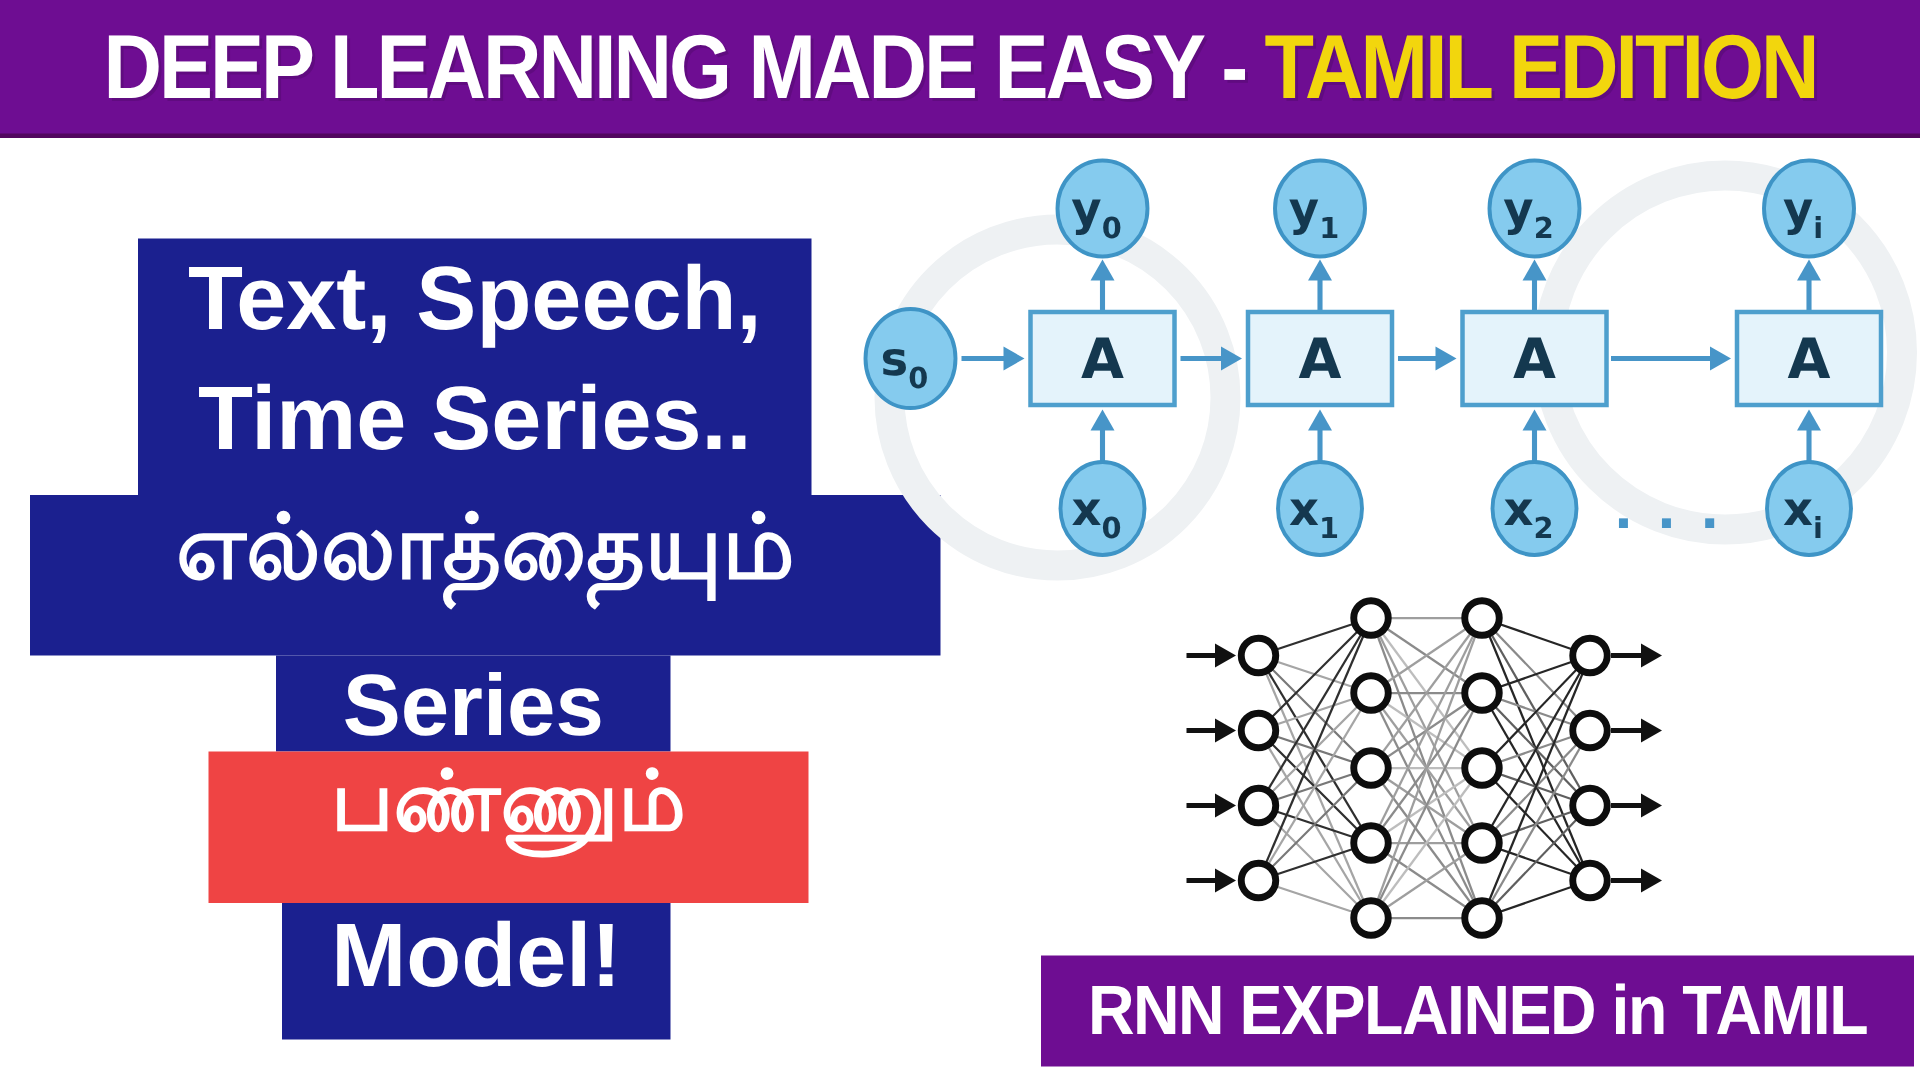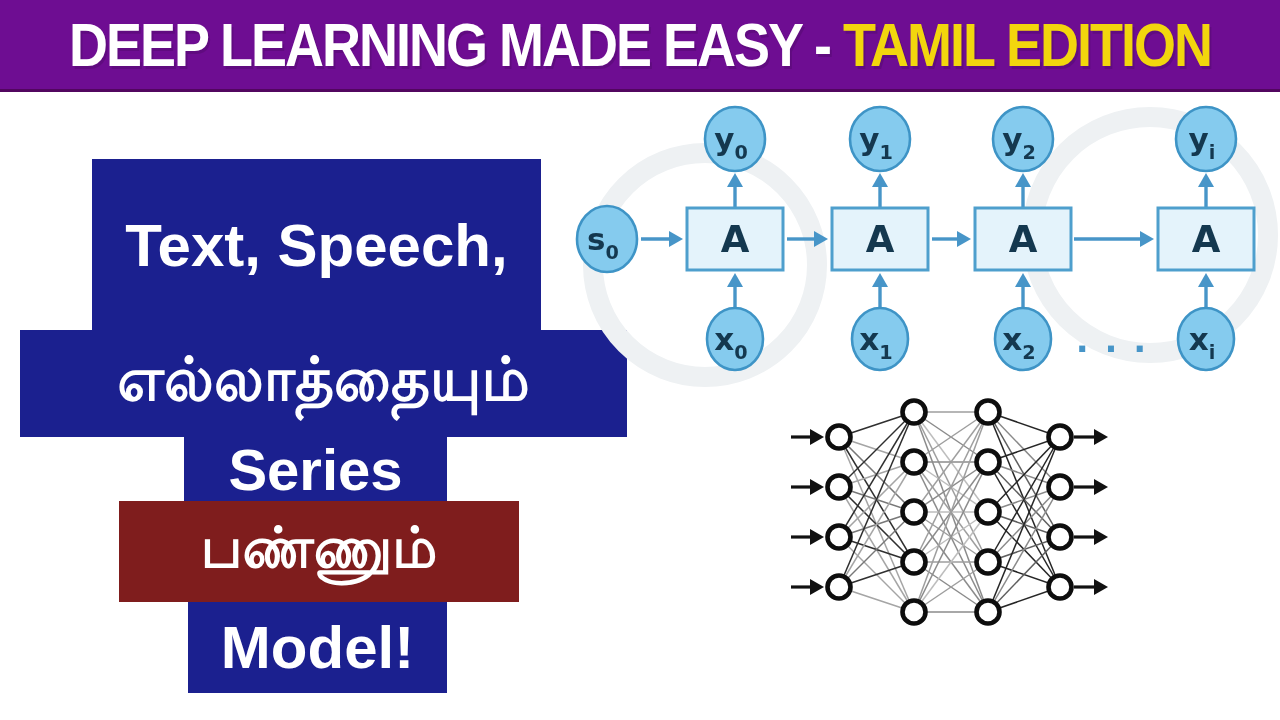--- a/index.html
+++ b/index.html
@@ -6,21 +6,21 @@
   .canvas{position:relative;width:1280px;height:720px;background:#ffffff;overflow:hidden;
           font-family:"Liberation Sans","DejaVu Sans",sans-serif;}
   
   .header{position:absolute;left:0;top:0;width:1280px;height:92px;background:#6E0D92;
           display:flex;align-items:center;justify-content:center;border-bottom:3px solid #52065f;box-sizing:border-box;}
   .header-title{font-size:54px;font-weight:700;letter-spacing:-2px;color:#ffffff;white-space:pre;
                 transform:scaleY(1.12);text-shadow:2px 2px 0 rgba(0,0,0,0.12);}
   .header-title .accent{color:#F2D60D;}
   
   .tbox{position:absolute;background:#1B208F;color:#fff;font-weight:700;
-        display:flex;flex-direction:column;align-items:center;justify-content:center;text-align:center;}
+        display:flex;flex-direction:column;align-items:center;text-align:center;}
   .box1{left:92px;top:159px;width:449px;height:173px;font-size:60px;line-height:80px;}
   .box2{left:20px;top:330px;width:607px;height:107px;font-size:60px;}
   .box3{left:184px;top:437px;width:263px;height:64px;font-size:58px;}
   .box4{left:119px;top:501px;width:400px;height:101px;font-size:56px;}
   .box5{left:188px;top:602px;width:259px;height:91px;font-size:60px;}
   
   .rnn{position:absolute;left:570px;top:92px;width:710px;height:300px;}
   .nn{position:absolute;left:680px;top:380px;width:500px;height:260px;}
   .rnn svg,.nn svg{display:block;width:100%;height:100%;}
   
@@ -32,28 +32,29 @@
 <body>
 
 <div class="canvas">
 
   <div class="header" style="background: rgb(110, 13, 146);">
     <div class="header-title" style="color: rgb(255, 255, 255);"><span>DEEP LEARNING MADE EASY - </span><span class="accent" style="color: rgb(242, 214, 13);">TAMIL EDITION</span></div>
   </div>
 
   <div class="tbox box1" style="background: rgb(27, 32, 143); color: rgb(255, 255, 255);">
     <div>Text, Speech,</div>
+    <div>Time Series..</div>
   </div>
   <div class="tbox box2" style="background: rgb(27, 32, 143); color: rgb(255, 255, 255);">
     <div>எல்லாத்தையும்</div>
   </div>
   <div class="tbox box3" style="background: rgb(27, 32, 143); color: rgb(255, 255, 255);">
     <div>Series</div>
   </div>
-  <div class="tbox box4" style="background: #7f1d1d; color: rgb(255, 255, 255);">
+  <div class="tbox box4" style="background: #ef4444; color: rgb(255, 255, 255); margin-left: 20px;">
     <div>பண்ணும்</div>
   </div>
   <div class="tbox box5" style="background: rgb(27, 32, 143); color: rgb(255, 255, 255);">
     <div>Model!</div>
   </div>
 
   <div class="rnn" id="rnn-diagram">
       <svg viewBox="570 92 710 300">
         <circle cx="705" cy="265" r="112" fill="none" stroke="#EEF1F3" stroke-width="20"></circle>
         <circle cx="1150" cy="235" r="118" fill="none" stroke="#EEF1F3" stroke-width="20"></circle>
@@ -207,14 +208,17 @@
         <circle cx="988" cy="512" r="11.5" fill="#FFFFFF" stroke="#0D0D0D" stroke-width="4.6"></circle>
         <circle cx="988" cy="562" r="11.5" fill="#FFFFFF" stroke="#0D0D0D" stroke-width="4.6"></circle>
         <circle cx="988" cy="612" r="11.5" fill="#FFFFFF" stroke="#0D0D0D" stroke-width="4.6"></circle>
         <circle cx="1060" cy="437" r="11.5" fill="#FFFFFF" stroke="#0D0D0D" stroke-width="4.6"></circle>
         <circle cx="1060" cy="487" r="11.5" fill="#FFFFFF" stroke="#0D0D0D" stroke-width="4.6"></circle>
         <circle cx="1060" cy="537" r="11.5" fill="#FFFFFF" stroke="#0D0D0D" stroke-width="4.6"></circle>
         <circle cx="1060" cy="587" r="11.5" fill="#FFFFFF" stroke="#0D0D0D" stroke-width="4.6"></circle>
       </svg>
     </div>
 
+  <div class="footer-badge" style="background: rgb(110, 13, 146);">
+    <span style="color: rgb(255, 255, 255);">RNN EXPLAINED in TAMIL</span>
+  </div>
 
 </div>
 
 </body></html>

